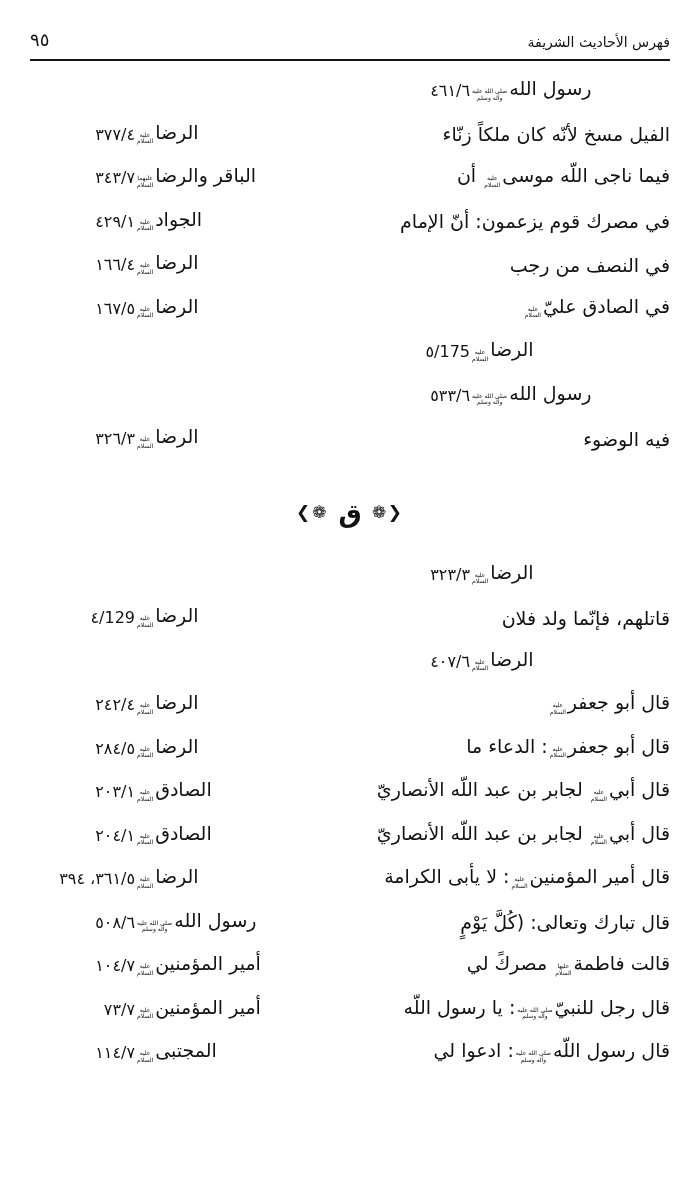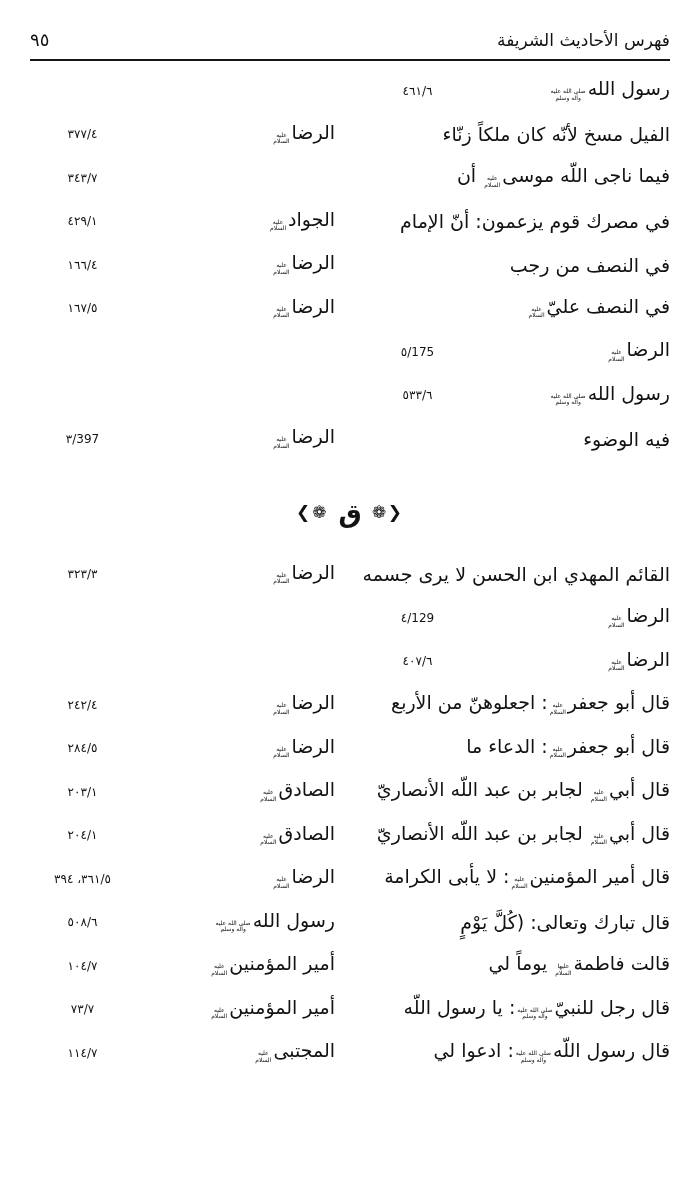--- a/index.html
+++ b/index.html
@@ -3,28 +3,28 @@
 <meta charset="utf-8">
 <style>
   html,body{margin:0;padding:0;background:#e8e8e8;}
   .page{
     width:700px;height:1180px;background:#ffffff;color:#121212;
     box-sizing:border-box;padding:20px 30px 0 30px;
     font-family:"DejaVu Sans",sans-serif;direction:rtl;overflow:hidden;
     margin:0 auto;position:relative;
   }
   .hdr{display:flex;justify-content:space-between;align-items:flex-end;height:30px;}
-  .hdr .title{font-size:17px;}
+  .hdr .title{font-size:14px;}
   .hdr .pnum{font-size:18px;}
   .rule{border:0;border-top:2px solid #161616;margin:9px 0 0 0;}
   .list{margin-top:8px;}
   .row{display:flex;align-items:center;height:43.5px;white-space:nowrap;}
   .cell-text{flex:1 1 auto;text-align:right;font-size:19px;overflow:visible;}
-  .cell-narr{flex:0 0 200px;text-align:right;font-size:19px;}
-  .cell-ref{flex:0 0 105px;text-align:center;font-size:12px;}
+  .cell-narr{flex:0 0 200px;text-align:left;font-size:19px;}
+  .cell-ref{flex:0 0 105px;text-align:right;font-size:16px;}
   .hon{
     display:inline-flex;flex-direction:column;align-items:center;
     font-size:6px;line-height:1.05;vertical-align:-1px;
     margin:0 2px;transform:translateY(-3px);
   }
   .divider{
     height:52px;margin:26px 0 14px 0;display:flex;align-items:center;justify-content:center;
     direction:ltr;font-size:25px;gap:8px;
   }
   .divider .orn{font-size:17px;letter-spacing:2px;transform:translateY(-1px);}
@@ -54,40 +54,44 @@
               <span>عليه</span>
               <span>السلام</span>
             </span></div>
           <div class="cell-ref">٣٧٧/٤</div>
         </div>
         <div class="row">
           <div class="cell-text"><span>فيما ناجى اللّه موسى</span><span class="hon">
               <span>عليه</span>
               <span>السلام</span>
             </span><span> أن</span></div>
+          <div class="cell-narr"><span>الباقر والرضا</span><span class="hon">
+              <span>عليهما</span>
+              <span>السلام</span>
+            </span></div>
           <div class="cell-ref">٣٤٣/٧</div>
         </div>
         <div class="row">
           <div class="cell-text"><span>في مصرك قوم يزعمون: أنّ الإمام</span></div>
           <div class="cell-narr"><span>الجواد</span><span class="hon">
               <span>عليه</span>
               <span>السلام</span>
             </span></div>
           <div class="cell-ref">٤٢٩/١</div>
         </div>
         <div class="row">
           <div class="cell-text"><span>في النصف من رجب</span></div>
           <div class="cell-narr"><span>الرضا</span><span class="hon">
               <span>عليه</span>
               <span>السلام</span>
             </span></div>
           <div class="cell-ref">١٦٦/٤</div>
         </div>
         <div class="row">
-          <div class="cell-text"><span>في النصف عليّ</span><span class="hon">
+          <div class="cell-text"><span>في الصادق عليّ</span><span class="hon">
               <span>عليه</span>
               <span>السلام</span>
             </span></div>
           <div class="cell-narr"><span>الرضا</span><span class="hon">
               <span>عليه</span>
               <span>السلام</span>
             </span></div>
           <div class="cell-ref">١٦٧/٥</div>
         </div>
         <div class="row">
@@ -103,56 +107,56 @@
               <span>وآله وسلم</span>
             </span></div>
           <div class="cell-ref">٥٣٣/٦</div>
         </div>
         <div class="row">
           <div class="cell-text"><span>فيه الوضوء</span></div>
           <div class="cell-narr"><span>الرضا</span><span class="hon">
               <span>عليه</span>
               <span>السلام</span>
             </span></div>
-          <div class="cell-ref">397/٣</div>
+          <div class="cell-ref">٣٢٦/٣</div>
         </div>
       </div>
       <div class="divider" dir="ltr">
         <span class="orn">❮❁</span>
         <span class="qaf">ق</span>
         <span class="orn">❁❯</span>
       </div>
       <div>
         <div class="row">
-          <div class="cell-text"><span>القائم المهدي ابن الحسن لا يرى جسمه</span></div>
           <div class="cell-narr"><span>الرضا</span><span class="hon">
               <span>عليه</span>
               <span>السلام</span>
             </span></div>
           <div class="cell-ref">٣٢٣/٣</div>
         </div>
         <div class="row">
+          <div class="cell-text"><span>قاتلهم، فإنّما ولد فلان</span></div>
           <div class="cell-narr"><span>الرضا</span><span class="hon">
               <span>عليه</span>
               <span>السلام</span>
             </span></div>
           <div class="cell-ref">129/٤</div>
         </div>
         <div class="row">
           <div class="cell-narr"><span>الرضا</span><span class="hon">
               <span>عليه</span>
               <span>السلام</span>
             </span></div>
           <div class="cell-ref">٤٠٧/٦</div>
         </div>
         <div class="row">
           <div class="cell-text"><span>قال أبو جعفر</span><span class="hon">
               <span>عليه</span>
               <span>السلام</span>
-            </span><span>: اجعلوهنّ من الأربع</span></div>
+            </span></div>
           <div class="cell-narr"><span>الرضا</span><span class="hon">
               <span>عليه</span>
               <span>السلام</span>
             </span></div>
           <div class="cell-ref">٢٤٢/٤</div>
         </div>
         <div class="row">
           <div class="cell-text"><span>قال أبو جعفر</span><span class="hon">
               <span>عليه</span>
               <span>السلام</span>
@@ -201,21 +205,21 @@
           <div class="cell-narr"><span>رسول الله</span><span class="hon">
               <span>صلى الله عليه</span>
               <span>وآله وسلم</span>
             </span></div>
           <div class="cell-ref">٥٠٨/٦</div>
         </div>
         <div class="row">
           <div class="cell-text"><span>قالت فاطمة</span><span class="hon">
               <span>عليها</span>
               <span>السلام</span>
-            </span><span> يوماً لي</span></div>
+            </span><span> مصركً لي</span></div>
           <div class="cell-narr"><span>أمير المؤمنين</span><span class="hon">
               <span>عليه</span>
               <span>السلام</span>
             </span></div>
           <div class="cell-ref">١٠٤/٧</div>
         </div>
         <div class="row">
           <div class="cell-text"><span>قال رجل للنبيّ</span><span class="hon">
               <span>صلى الله عليه</span>
               <span>وآله وسلم</span>

